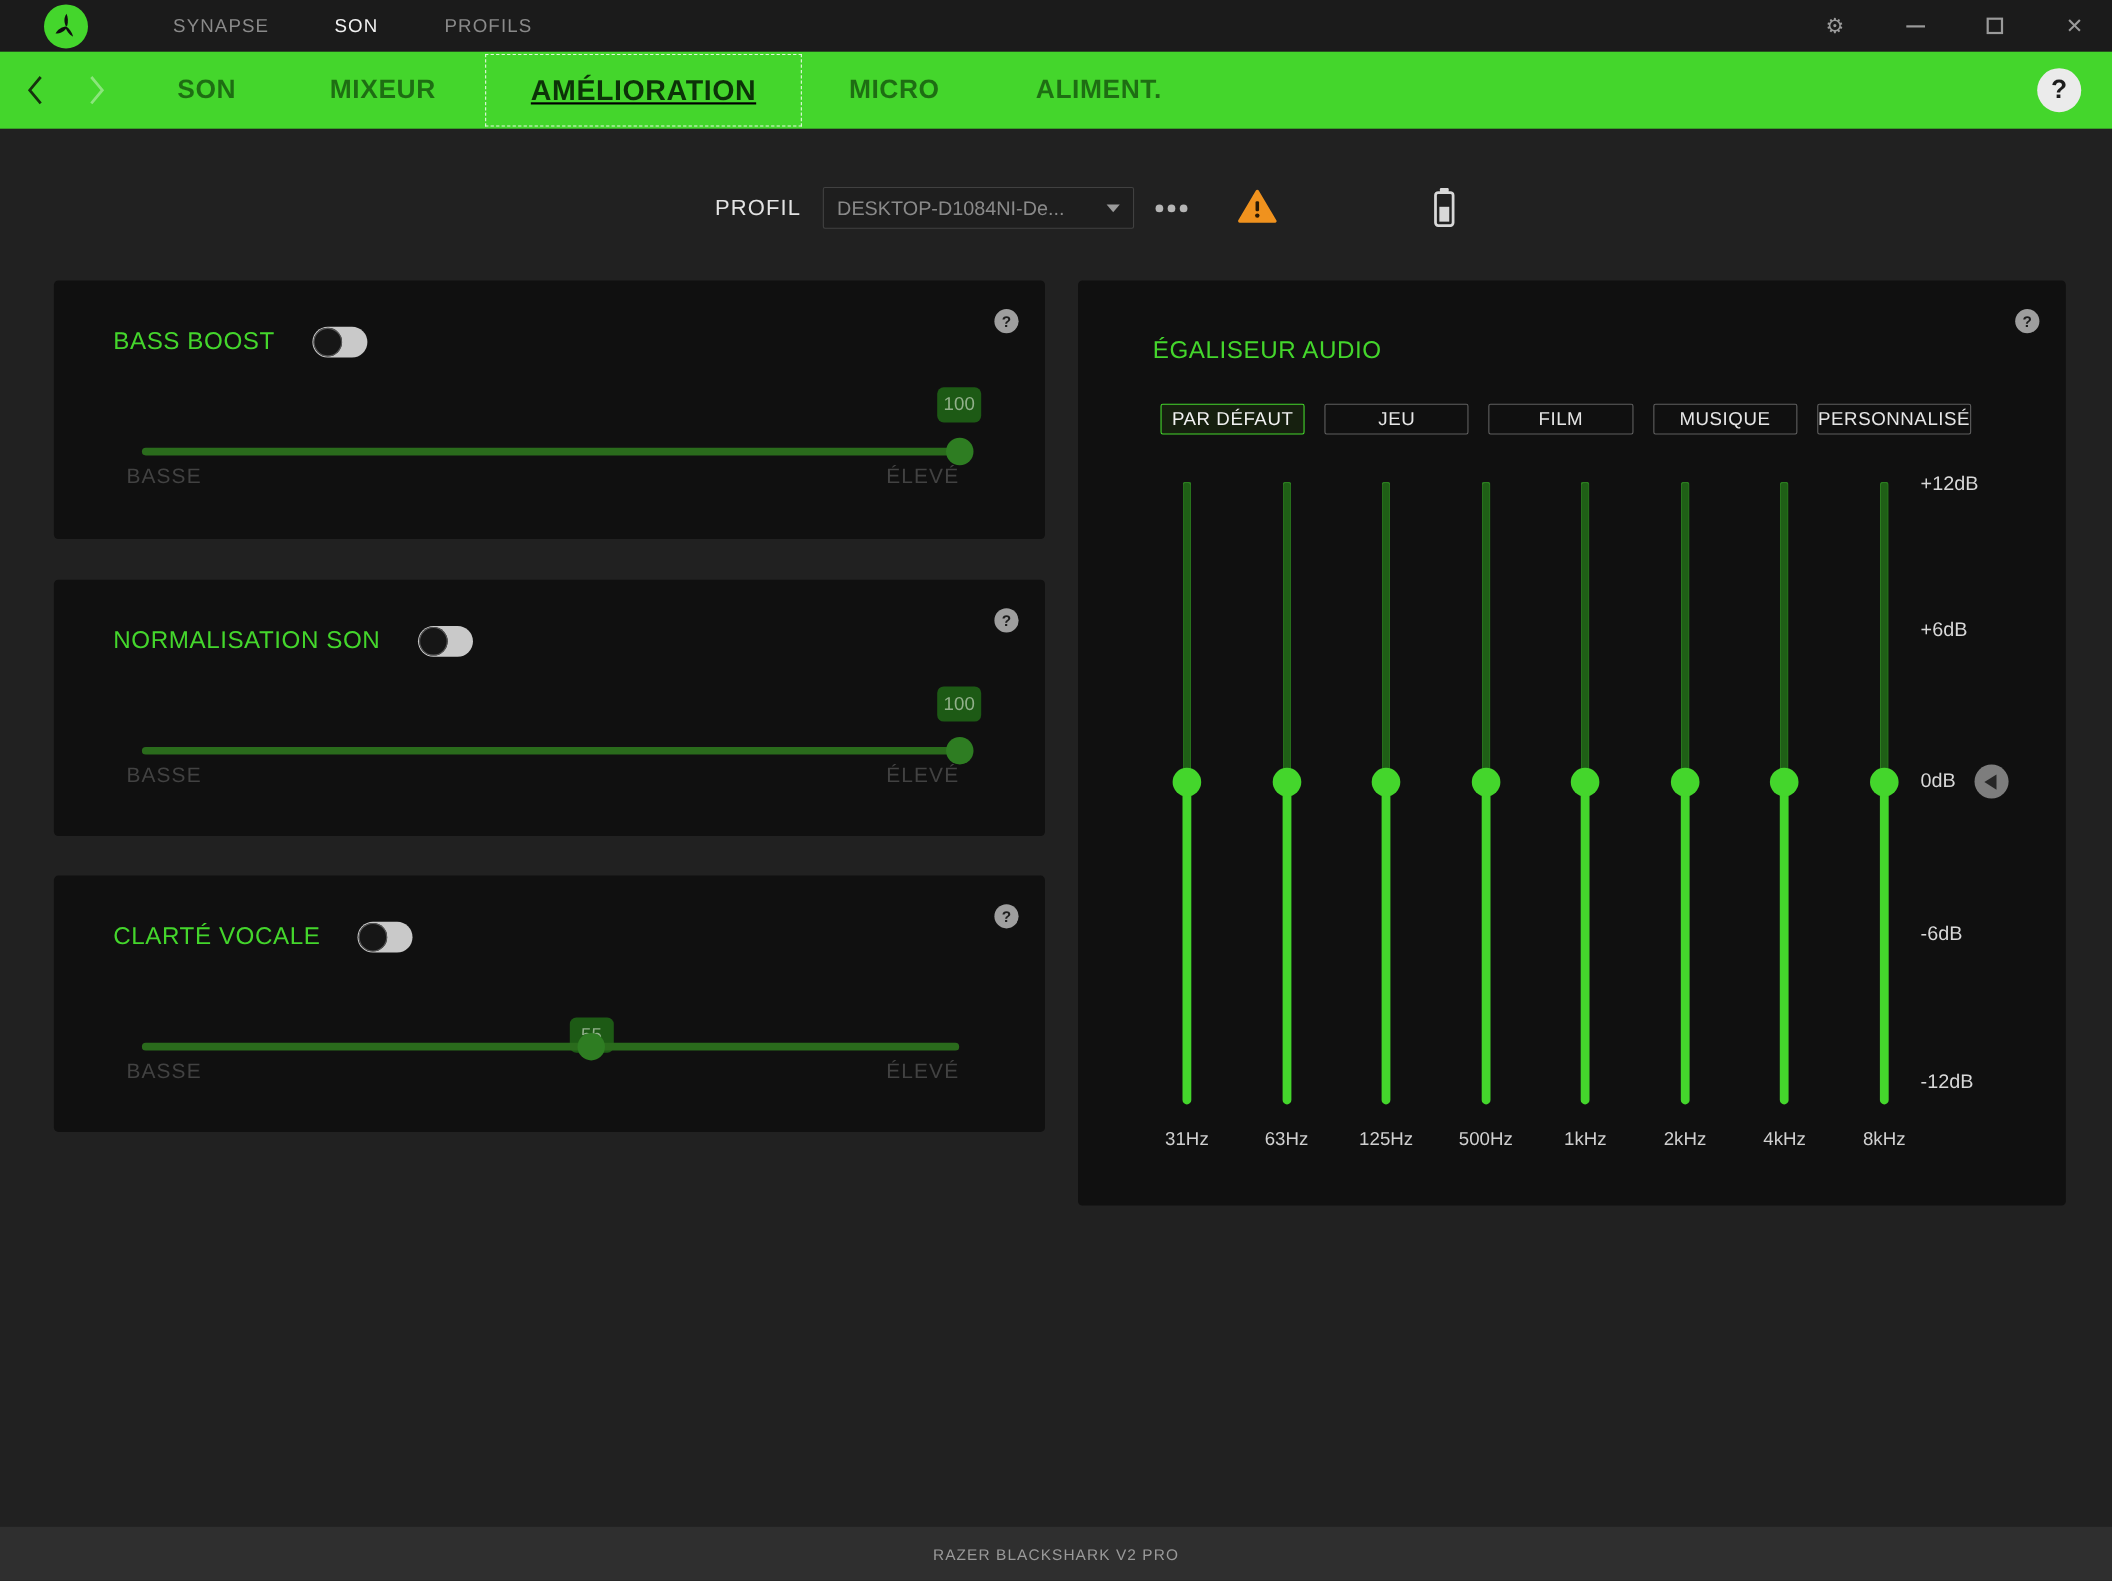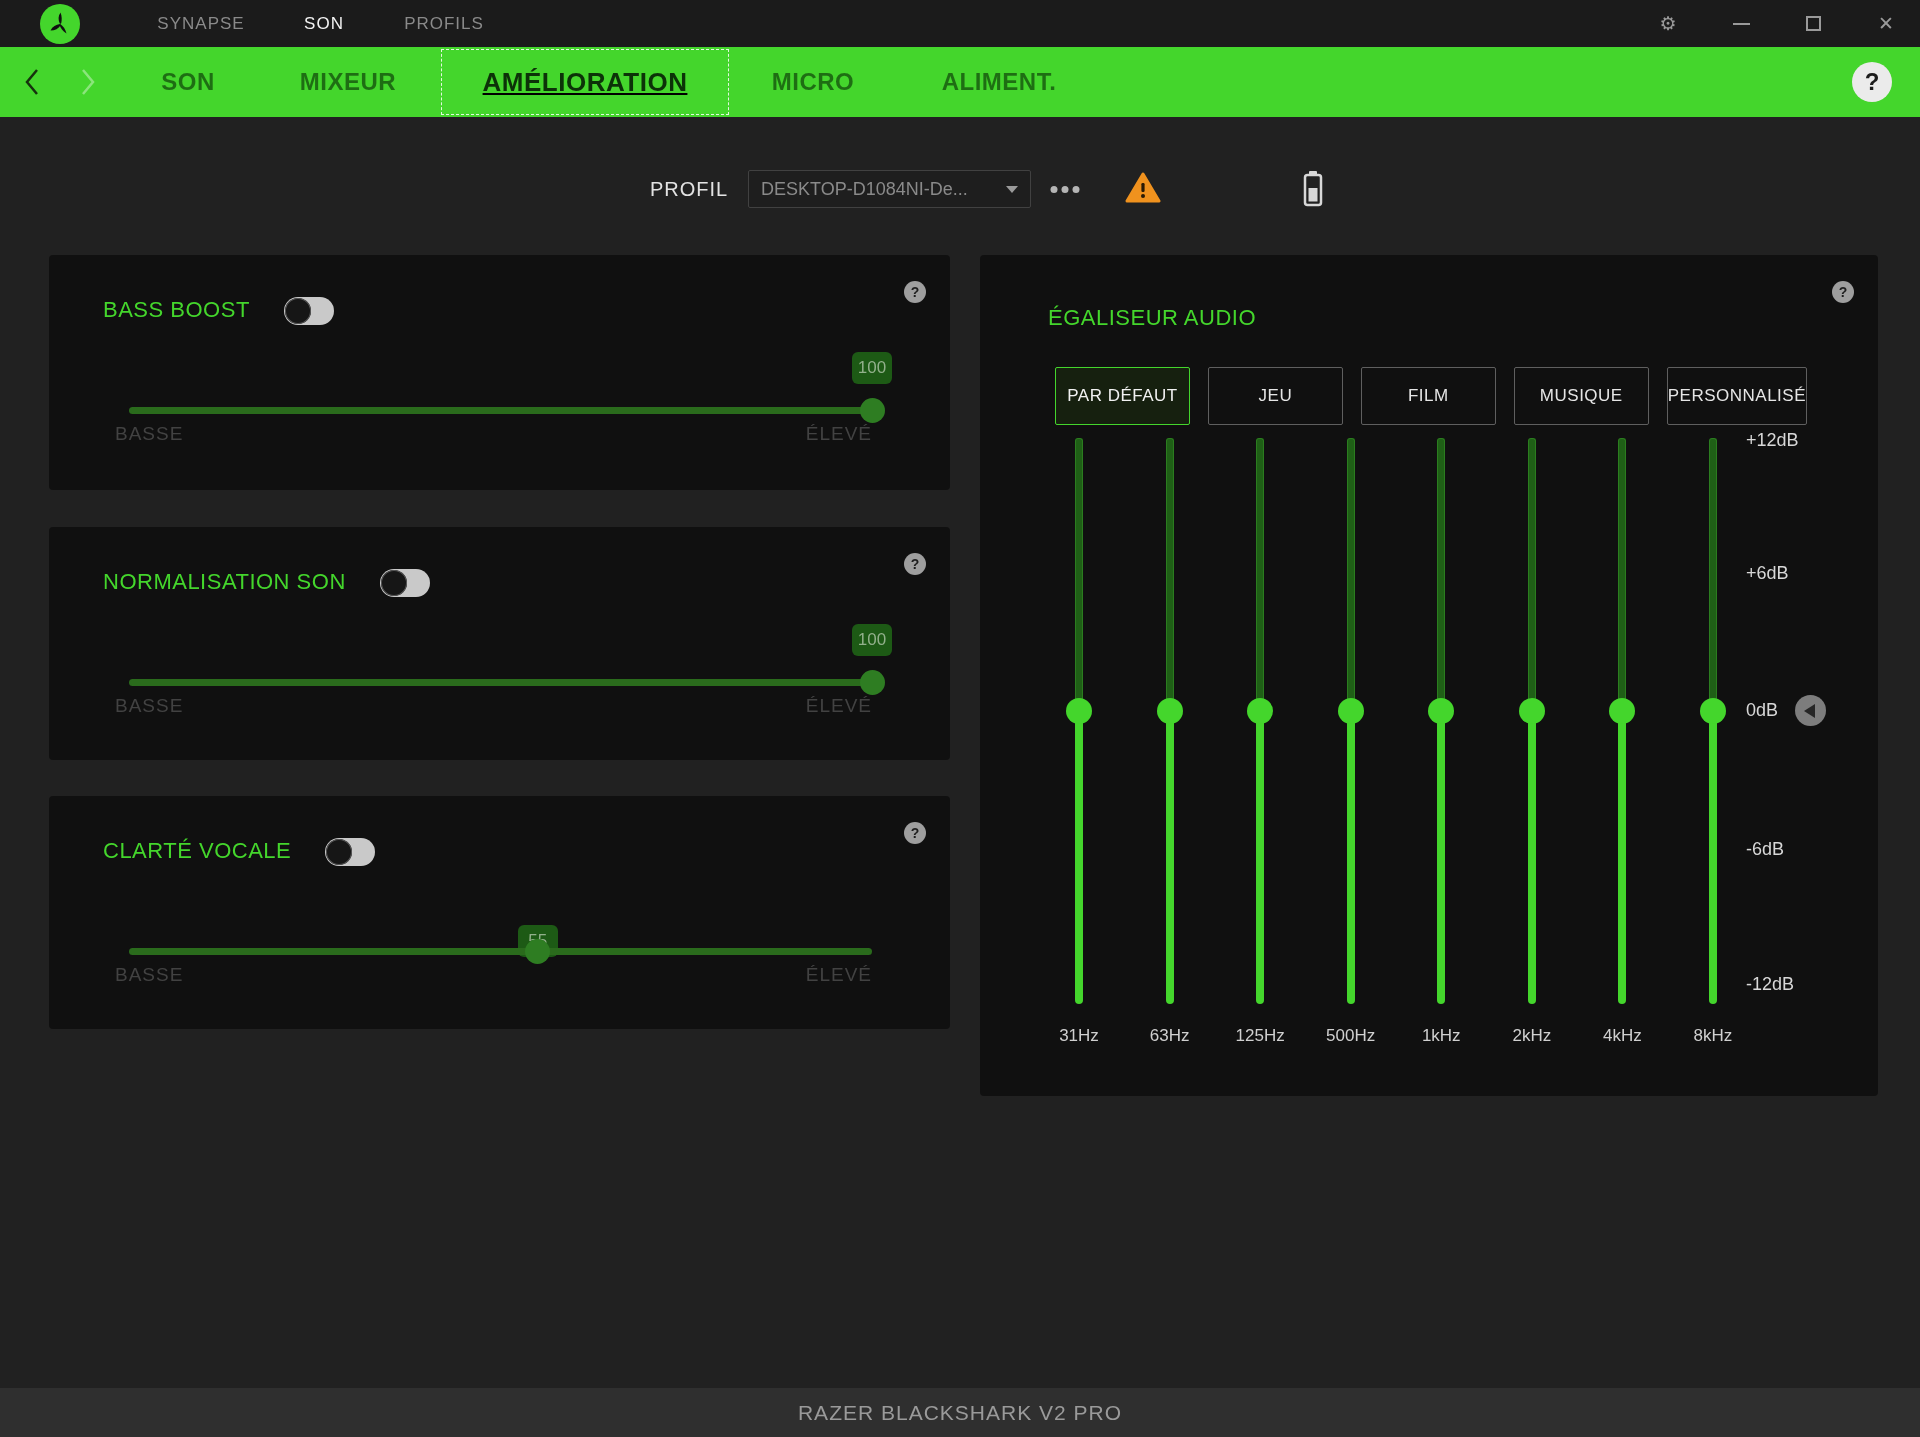--- a/index.html
+++ b/index.html
@@ -72,21 +72,21 @@
     display:flex; align-items:center; justify-content:center; }
   .hs-track { position:absolute; top:152px; left:0; right:0; height:7px; border-radius:3.5px; background:#2a6b1c; }
   .hs-thumb { position:absolute; top:143px; width:25px; height:25px; margin-left:-12.5px;
     border-radius:50%; background:#2e7d22; }
   .hs-minmax { position:absolute; left:66px; right:78px; top:168px; display:flex; justify-content:space-between; }
   .hs-minmax span { color:#424242; font-size:19px; letter-spacing:1px; }
 
   
   .eq-panel { position:absolute; left:980px; top:255px; width:898px; height:841px; background:#101010; border-radius:4px; }
   .eq-title { position:absolute; left:68px; top:50px; color:#44d62c; font-size:22px; letter-spacing:0.5px; }
-  .eq-presets { position:absolute; left:75px; right:71px; top:112px; height:58px; display:flex; gap:18px; }
+  .eq-presets { position:absolute; left:75px; right:86px; top:112px; height:28px; display:flex; gap:18px; }
   .eq-preset { flex:1; border:1px solid #5f5f5f; border-radius:2px; background:transparent;
     color:#e6e6e6; font-size:17px; letter-spacing:0.5px; display:flex; align-items:center; justify-content:center;
     white-space:nowrap; font-family:"Liberation Sans", sans-serif; }
   .eq-preset.active { border-color:#44d62c; background:#16200f; color:#f2f2f2; }
   .eq-bands { position:absolute; left:86px; top:183px; width:660px; height:566px;
     display:flex; justify-content:space-between; }
   .band { position:relative; width:26px; height:100%; }
   .band .track-up { position:absolute; left:50%; margin-left:-4px; top:0; width:8px;
     background:#1f5f16; border:1px solid #2b7d1f; border-bottom:none; border-radius:3px 3px 0 0; }
   .band .track-down { position:absolute; left:50%; margin-left:-4px; bottom:0; width:8px;
@@ -100,21 +100,21 @@
     border-radius:50%; background:rgba(145,145,145,0.85); display:flex; align-items:center; justify-content:center; }
   .eq-reset .tri { width:0; height:0; border-top:7px solid transparent; border-bottom:7px solid transparent;
     border-right:11px solid #262626; margin-right:2px; }
   .eq-help { position:absolute; right:24px; top:26px; width:22px; height:22px; border-radius:50%;
     background:#9e9e9e; color:#1d1d1d; font-size:14px; font-weight:bold;
     display:flex; align-items:center; justify-content:center; }
 
   
   .footer { position:absolute; left:0; bottom:0; width:100%; height:49px; background:#2f2f2f;
     display:flex; align-items:center; justify-content:center; }
-  .footer span { color:#9a9a9a; font-size:21px; letter-spacing:1px; font-stretch:condensed; }
+  .footer span { color:#9a9a9a; font-size:14px; letter-spacing:1px; font-stretch:condensed; }
 </style>
 </head>
 <body>
 
 <div class="titlebar">
   <div class="logo-circle">
     <svg width="26" height="26" viewBox="0 0 26 26">
       <g fill="#101010">
         <path d="M13 13 C11 9 11 5 13.5 1.5 C15 5 15 9 14.2 12.2 Z"></path>
         <path d="M13 13 C9 13.5 5.5 15.5 3.5 19.5 C8 19.5 11.5 17.5 13.6 14.2 Z"></path>

